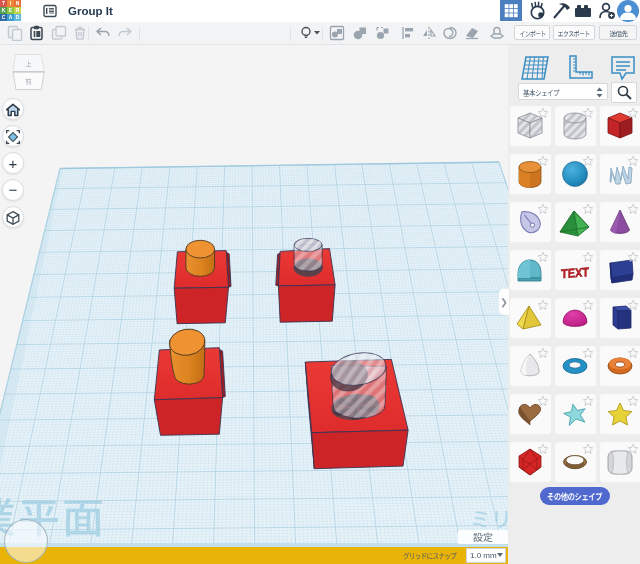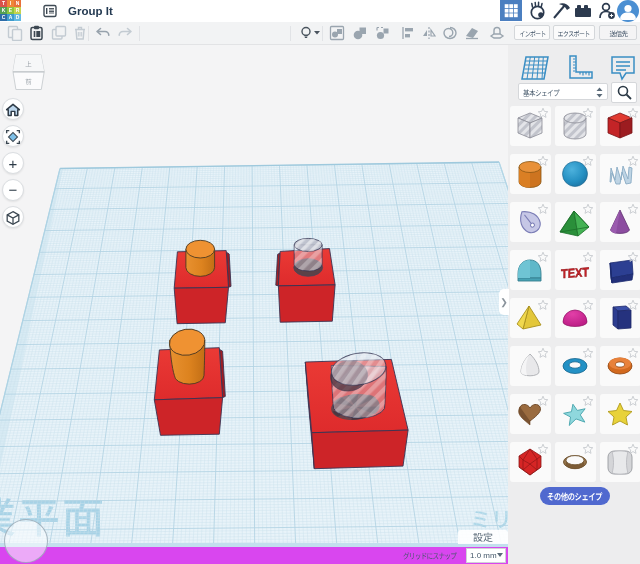--- a/index.html
+++ b/index.html
@@ -3,21 +3,21 @@
 *{margin:0;padding:0;box-sizing:border-box}
 html,body{width:640px;height:564px;overflow:hidden;font-family:"Liberation Sans",sans-serif;background:#fff}
 #topbar{position:absolute;left:0;top:0;width:640px;height:22px;background:#fff;z-index:30}
 #logo{position:absolute;left:0;top:0;width:21px;height:21px;display:grid;grid-template-columns:7px 7px 7px;grid-template-rows:7px 7px 7px}
 #logo div{font-size:5px;font-weight:bold;color:#fff;text-align:center;line-height:7px}
 #titleicon{position:absolute;left:43px;top:4px;width:14px;height:14px}
 #title{position:absolute;left:68px;top:5px;font-size:11.5px;font-weight:bold;color:#243a52}
 #toolbar{position:absolute;left:0;top:22px;width:640px;height:23px;background:#f2f3f4;border-bottom:1px solid #e2e3e5;z-index:30}
 .tbtn{position:absolute;top:3px;width:16px;height:16px}
 #canvas{position:absolute;left:0;top:45px;width:508px;height:500px;background:#f4f4f5;background-image:radial-gradient(#e9e9eb 0.7px,transparent 0.7px);background-size:4px 4px;z-index:1}
-#bottombar{position:absolute;left:0;top:547px;width:520px;height:17px;background:#d946ef;z-index:10;font-size:11px;color:#45586a}
+#bottombar{position:absolute;left:0;top:547px;width:520px;height:17px;background:#eab308;z-index:10;font-size:11px;color:#45586a}
 #rightpanel{position:absolute;left:508px;top:45px;width:132px;height:519px;background:#ededee;z-index:20}
 #grid3x3{position:absolute;left:500px;top:0;width:22px;height:21px;background:#4b7fc0}
 .hbicon{position:absolute;top:1px;width:20px;height:20px}
 #avatar{position:absolute;left:617px;top:0;width:22px;height:22px;border-radius:50%;background:#4b8fd2;overflow:hidden}
 .imexbtn{position:absolute;top:3px;height:15px;border:1px solid #d4d7da;background:#fbfbfb;border-radius:2px;font-size:9.5px;color:#3c4f63;text-align:center;line-height:13px;white-space:nowrap}
 .circlebtn{position:absolute;width:22px;height:22px;border-radius:50%;background:#fff;border:1px solid #dbdee1;box-shadow:0 1px 2px rgba(0,0,0,.08);text-align:center;z-index:5}
 #viewcube{position:absolute;left:11px;top:53px;z-index:5}
 .tile{position:absolute;width:41px;height:40px;background:#fafafa;border-radius:3px}
 .star{position:absolute;right:2px;top:1px;width:12px;height:12px}
 #shapesbtn{position:absolute;left:540px;top:487px;width:70px;height:18px;background:#5069cf;border-radius:9px;color:#fff;font-size:9px;font-weight:bold;text-align:center;line-height:18px;z-index:21}

